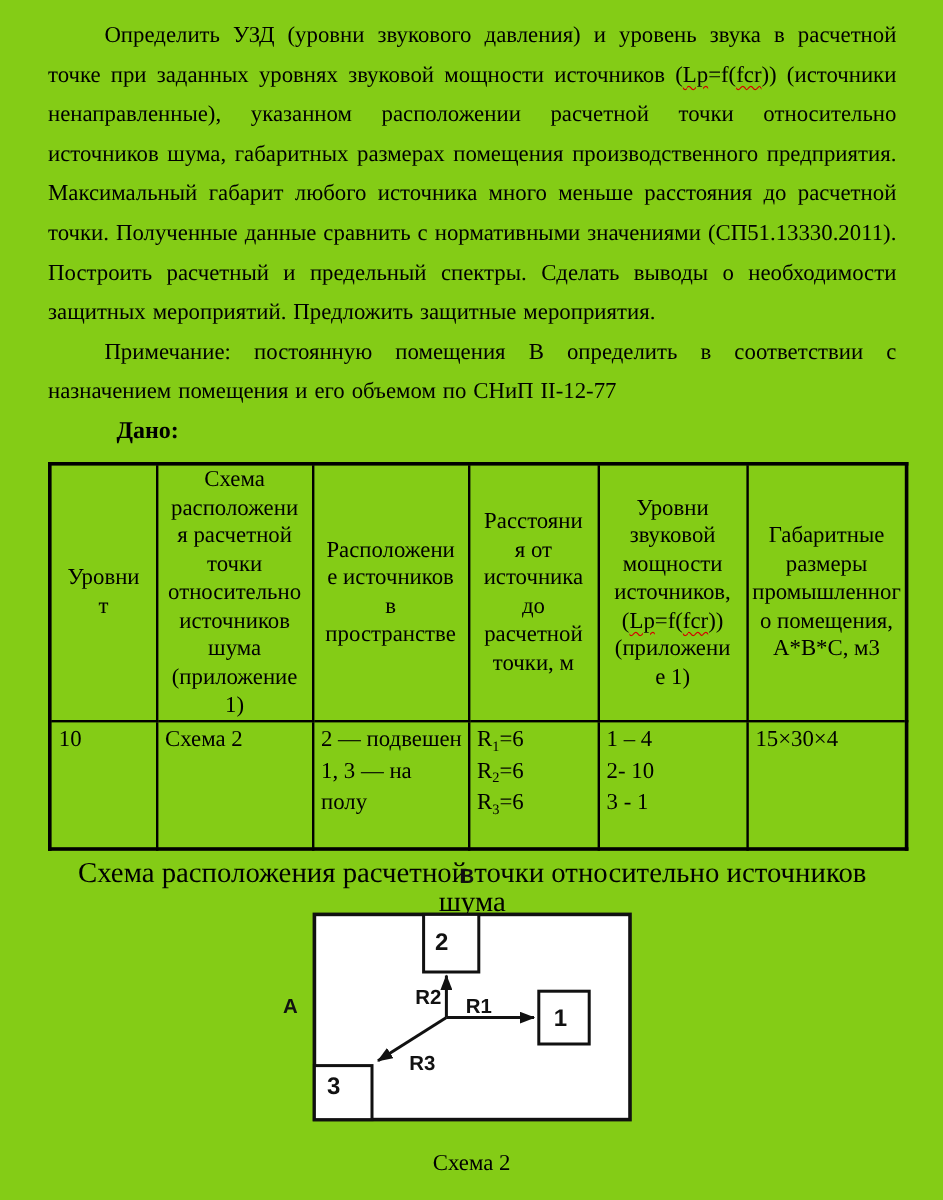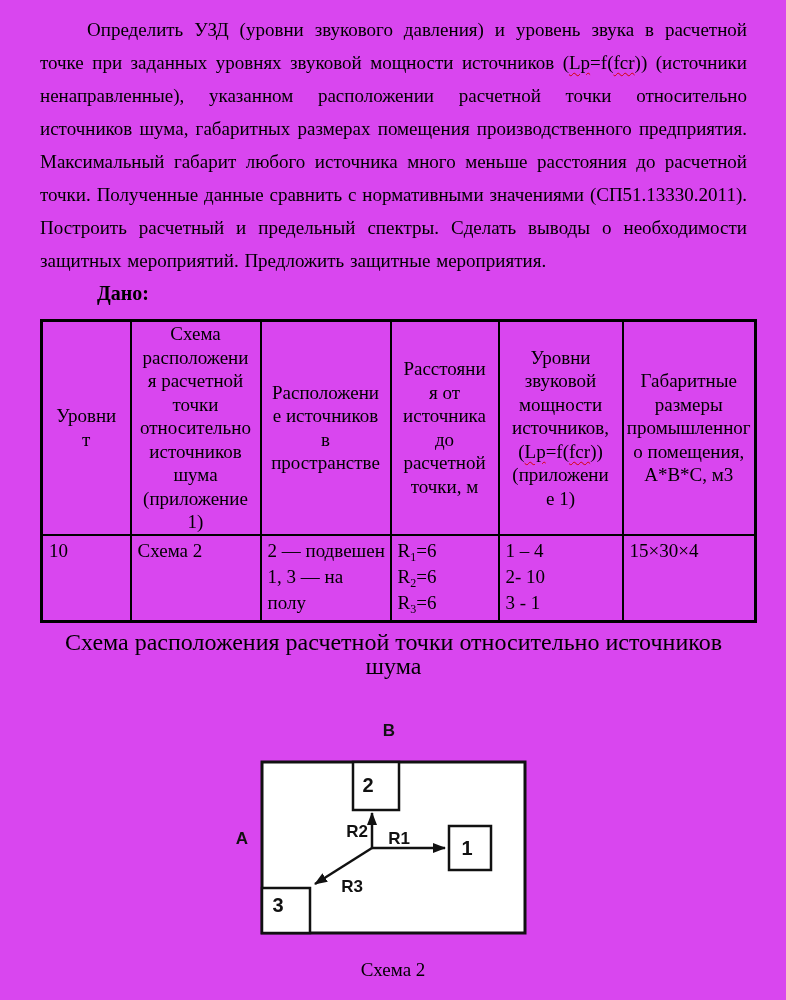--- a/index.html
+++ b/index.html
@@ -1,37 +1,37 @@
 <!DOCTYPE html>
 <html lang="ru"><head>
 <meta charset="utf-8">
 <style>
   html,body { margin:0; padding:0; background:#ffffff; }
   .page {
-    position:relative; width:786px; height:1000px; background:#d946ef;
+    position:relative; width:786px; height:1000px; background:#84cc16;
     font-family:"Liberation Serif", serif; color:#000; overflow:hidden;
   }
   .textcol { padding:13px 39px 0 40px; }
   p.body {
     margin:0; font-size:19px; line-height:33px;
     text-align:justify; text-indent:47px; word-spacing:1px;
   }
   p.given { margin:0; font-size:20px; line-height:33px; font-weight:bold; text-indent:57px; }
   .sq {
     text-decoration-line:underline; text-decoration-style:wavy;
     text-decoration-color:#d40000; text-decoration-thickness:1px;
     text-underline-offset:3px;
   }
   table.given-table {
     border-collapse:collapse; table-layout:fixed; width:714px;
     margin-top:9px; border:3px solid #000;
   }
   table.given-table td { border:2px solid #000; overflow:hidden; }
   tr.hrow { height:211px; }
-  tr.drow { height:87px; }
+  tr.drow { height:107px; }
   td.h {
     vertical-align:middle; text-align:center;
     font-size:19px; line-height:23.5px; padding:0 2px;
   }
   td.d { vertical-align:top; text-align:left; font-size:19px; line-height:26px; padding:2px 4px 0 6px; }
   .pre { white-space:pre-line; }
   sub.rsub { font-size:12px; line-height:0; vertical-align:baseline; position:relative; top:4px; }
   .schema-title { margin-top:7px; text-align:center; font-size:24px; line-height:24px; }
   svg.diagram { position:absolute; left:0; top:722px; display:block; }
   .dlabel { font-family:"Liberation Sans", sans-serif; font-weight:bold; font-size:17px; fill:#111; }
@@ -39,20 +39,21 @@
   .caption { position:absolute; left:0; top:959px; width:100%; text-align:center; font-size:19px; }
 </style>
 </head>
 <body>
 
 <div class="page">
   <div class="textcol">
 
     <p class="body"><span>Определить УЗД (уровни звукового давления) и уровень звука в расчетной точке при заданных уровнях звуковой мощности источников (</span><span class="sq">Lp</span><span>=f(</span><span class="sq">fcr</span><span>)) (источники ненаправленные), указанном расположении расчетной точки относительно источников шума, габаритных размерах помещения производственного предприятия. Максимальный габарит любого источника много меньше расстояния до расчетной точки. Полученные данные сравнить с нормативными значениями (СП51.13330.2011). Построить расчетный и предельный спектры. Сделать выводы о необходимости защитных мероприятий. Предложить защитные мероприятия.</span></p>
 
+    <p class="body">Примечание: постоянную помещения В определить в соответствии с назначением помещения и его объемом по СНиП II-12-77</p>
 
     <p class="given">Дано:</p>
 
     <table class="given-table">
       <colgroup>
         <col style="width:89px">
           <col style="width:130px">
           <col style="width:130px">
         <col style="width:108px">
           <col style="width:124px">

